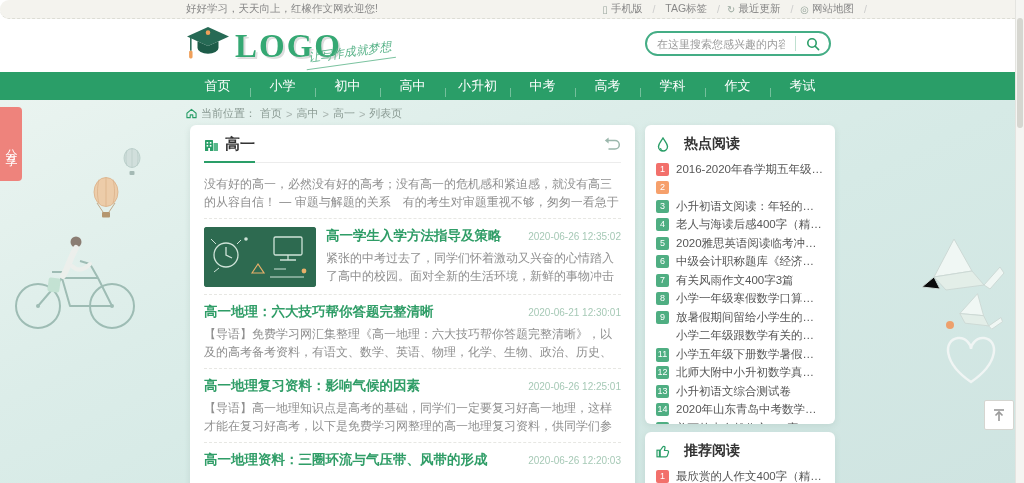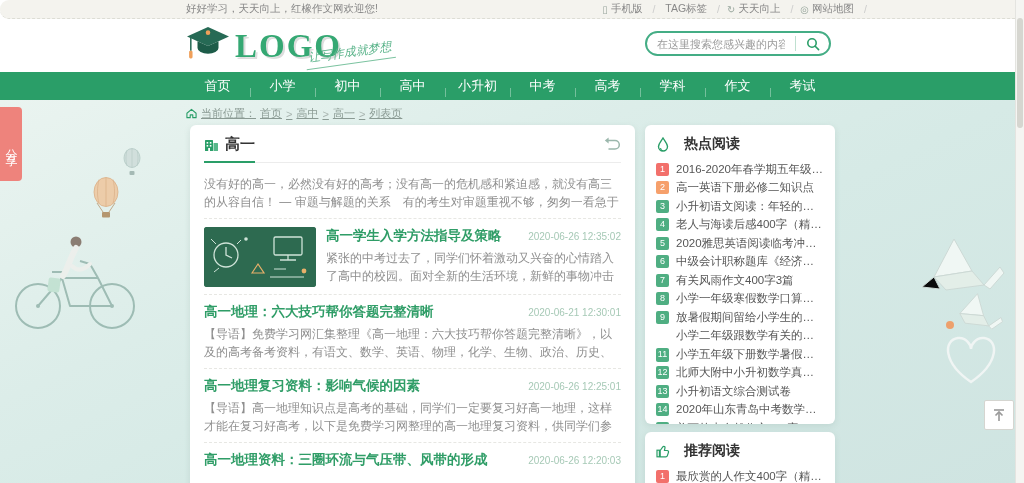--- a/index.html
+++ b/index.html
@@ -32,21 +32,21 @@
   .nav-item { flex:1; display:flex; align-items:center; justify-content:center; color:#fff; font-size:13px; position:relative; }
   .nav-item + .nav-item::before { content:''; position:absolute; left:0; bottom:3px; width:1px; height:9px; background:rgba(255,255,255,.35); }
 
   
   .stage { position:absolute; top:100px; left:0; width:1024px; height:383px;
            background:linear-gradient(155deg,#eaf4f0 0%,#dcedе9 35%,#d6eae6 55%,#cfe4e1 100%);
            background:linear-gradient(155deg,#eaf4f0 0%,#dcede9 35%,#d6eae6 55%,#cfe4e1 100%); }
   .deco { position:absolute; pointer-events:none; }
 
   
-  .breadcrumb { position:absolute; left:186px; top:6px; display:flex; align-items:center; font-size:11px; color:#8a9a93;text-decoration:underline; }
+  .breadcrumb { position:absolute; left:186px; top:6px; display:flex; align-items:center; font-size:11px; color:#8a9a93; }
   .breadcrumb .bc-label { margin:0 4px 0 4px; }
   .crumb { display:flex; align-items:center; }
   .crumb a { color:#8a9a93; }
   .crumb .sep { color:#a9b5b0; margin:0 4px; font-style:normal; }
   .crumb:last-child .sep { display:none; }
 
   
   .share-tab { position:absolute; left:0; top:7px; width:22px; height:74px; background:#ee837c; border-radius:0 4px 4px 0;
                color:#fff; font-size:12px; writing-mode:vertical-rl; letter-spacing:5px; display:flex; align-items:center; justify-content:center; cursor:pointer; }
 
@@ -100,21 +100,21 @@
         </a>
 
         <a class="toplink">
           <span class="glyph"></span>
           <span>TAG标签</span>
           <span class="topsep">/</span>
         </a>
 
         <a class="toplink">
           <span class="glyph">↻</span>
-          <span>天天向上</span>
+          <span>最近更新</span>
           <span class="topsep">/</span>
         </a>
 
         <a class="toplink">
           <span class="glyph">◎</span>
           <span>网站地图</span>
           <span class="topsep">/</span>
         </a>
       </span>
   </div>
@@ -340,21 +340,20 @@
     </div>
     <div>
 
         <div class="side-item">
           <span class="badge" style="background: rgb(242, 112, 107);">1</span>
           <a class="side-label">2016-2020年春学期五年级语文下期末模拟</a>
         </div>
 
         <div class="side-item">
           <span class="badge" style="background: rgb(246, 160, 107);">2</span>
-          <a class="side-label">高一英语下册必修二知识点</a>
         </div>
 
         <div class="side-item">
           <span class="badge" style="background: rgb(79, 174, 130);">3</span>
           <a class="side-label">小升初语文阅读：年轻的国旗</a>
         </div>
 
         <div class="side-item">
           <span class="badge" style="background: rgb(79, 174, 130);">4</span>
           <a class="side-label">老人与海读后感400字（精选3篇）</a>

